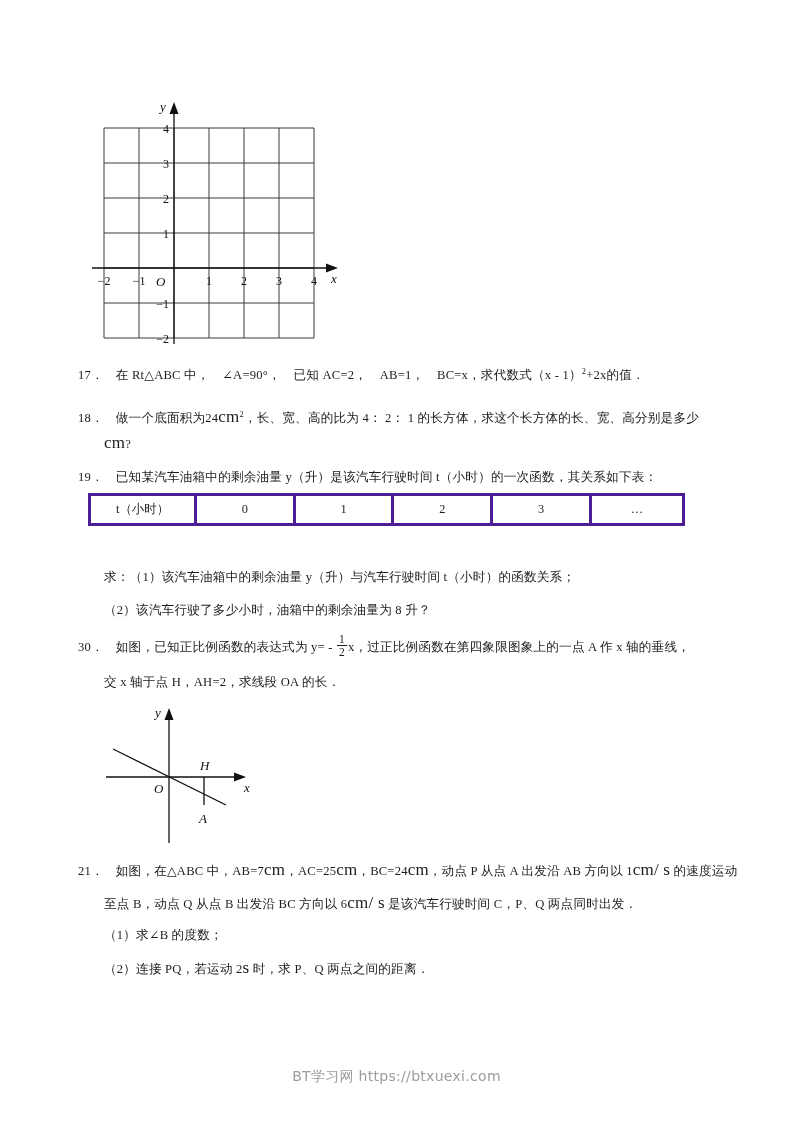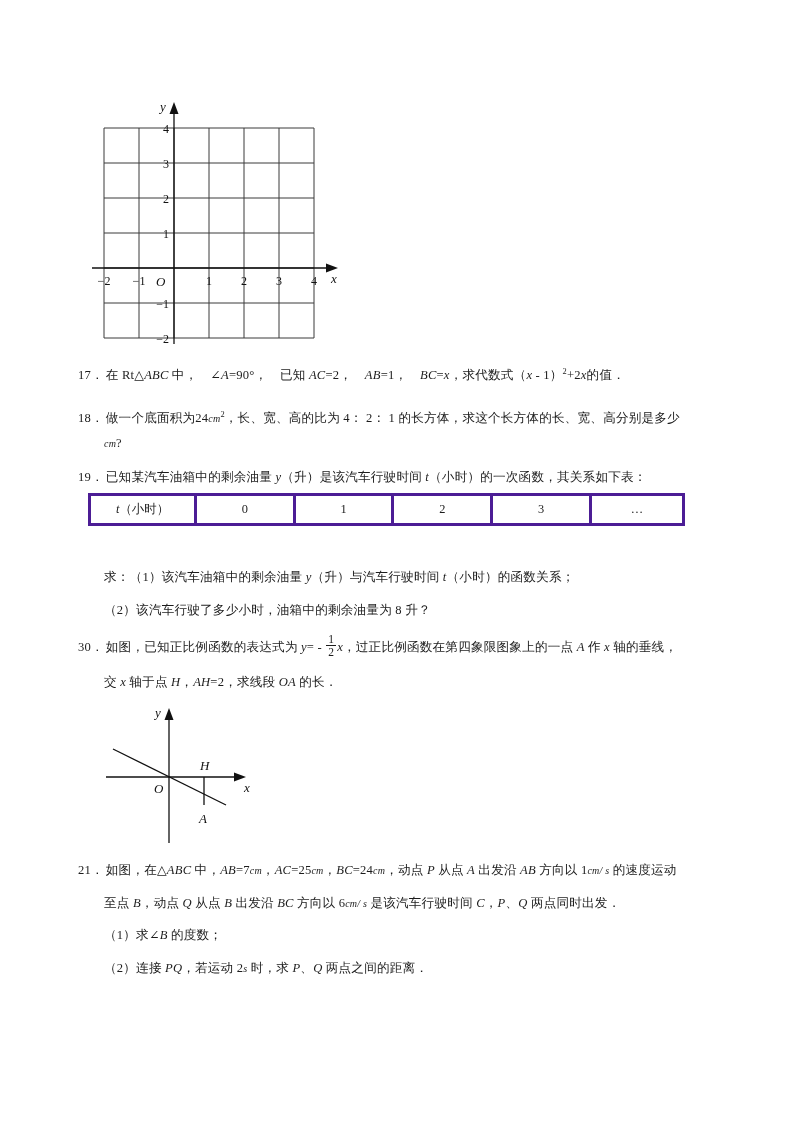--- a/index.html
+++ b/index.html
@@ -24,26 +24,25 @@
 
   
   .prob {
     position: absolute;
     font-size: 12.6px;
     line-height: 30px;
     color: #1c1c1c;
     letter-spacing: 0.2px;
     white-space: nowrap;
   }
-  .prob .num { margin-right: 2px; }
+  .prob .num { margin-right: 12px; }
   .it {
-    font-style: italic;
     font-family: "Liberation Serif", "DejaVu Serif", serif;
   }
-  .sml { font-size: 10px; }
+  .sml { font-size: 17px; }
   .sup {
     font-size: 8.4px;
     vertical-align: super;
   }
 
   
   .frac {
     display: inline-block;
     vertical-align: -0.52em;
     text-align: center;
@@ -237,14 +236,15 @@
   <div class="prob" style="left:104px; top:888px;">
     <span>至点 </span><span class="it">B</span><span>，动点 </span><span class="it">Q</span><span> 从点 </span><span class="it">B</span><span> 出发沿 </span><span class="it">BC</span><span> 方向以 6</span><span class="it sml">cm/ s</span><span> 是该汽车行驶时间 </span><span class="it">C</span><span>，</span><span class="it">P</span><span>、</span><span class="it">Q</span><span> 两点同时出发．</span>
   </div>
   <div class="prob" style="left:104px; top:920px;">
     <span>（1）求∠</span><span class="it">B</span><span> 的度数；</span>
   </div>
   <div class="prob" style="left:104px; top:953px;text-align:center;">
     <span>（2）连接 </span><span class="it">PQ</span><span>，若运动 2</span><span class="it sml">s</span><span> 时，求 </span><span class="it">P</span><span>、</span><span class="it">Q</span><span> 两点之间的距离．</span>
   </div>
 
+  <div id="footer">BT学习网 https://btxuexi.com</div>
 
 </div>
 
 </body></html>

